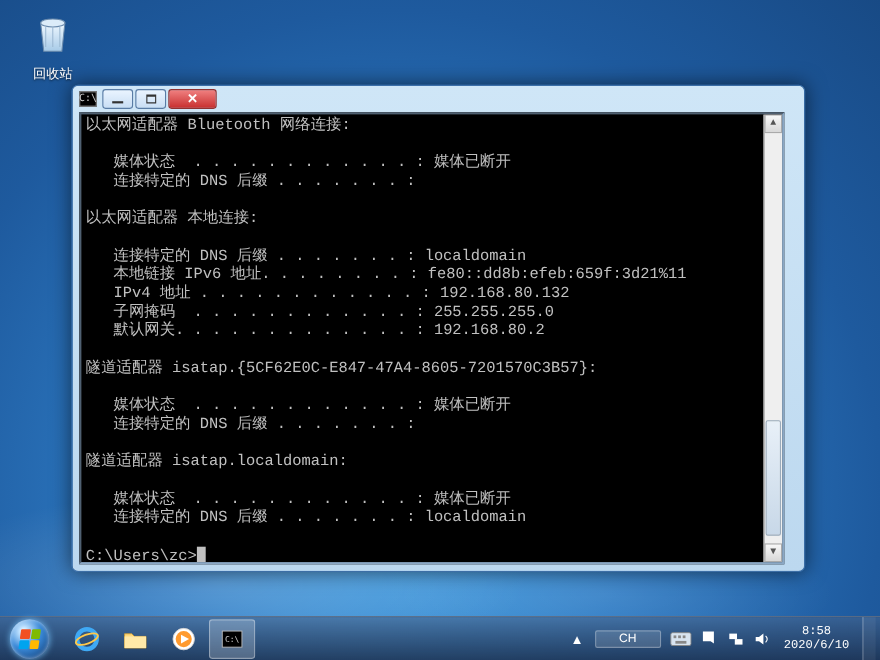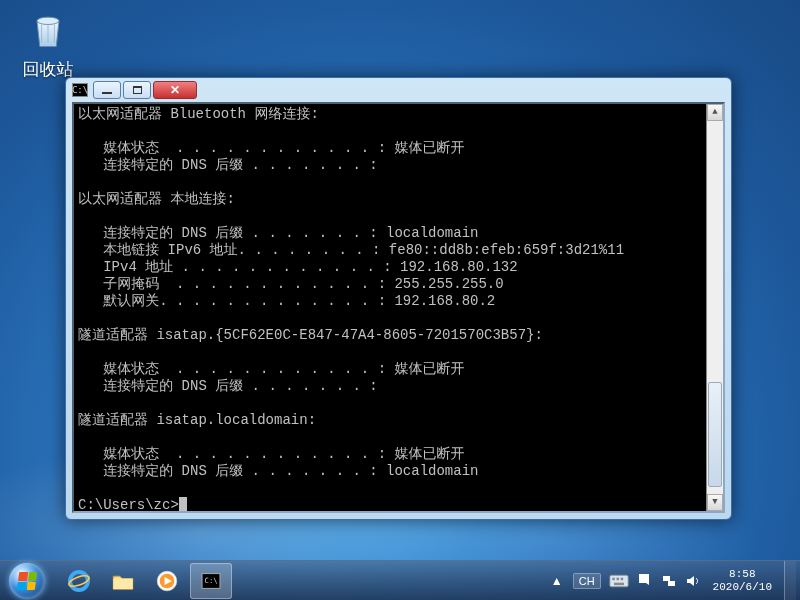--- a/index.html
+++ b/index.html
@@ -12,21 +12,21 @@
   body::before {
     content:""; position:absolute; inset:0;
     background: radial-gradient(ellipse 400px 120px at 200px 530px, rgba(255,255,255,0.18), transparent 70%),
                 radial-gradient(ellipse 300px 80px at 550px 540px, rgba(255,255,255,0.1), transparent 70%);
     pointer-events:none;
   }
 
   
   .desktop-icon { position:absolute; top:8px; left:18px; width:60px; text-align:center; cursor:pointer; }
   .desktop-icon .bin-svg { width:44px; height:44px; margin:0 auto; }
-  .desktop-icon .lbl { color:#fff; font-size:17px; text-shadow:0 1px 2px rgba(0,0,0,0.7); margin-top:2px; }
+  .desktop-icon .lbl { color:#fff; font-size:12px; text-shadow:0 1px 2px rgba(0,0,0,0.7); margin-top:2px; }
 
   
   .window {
     position:absolute; top:77px; left:65px; width:667px; height:443px;
     background:linear-gradient(#cfe6f7,#bcd8ef); border:1px solid #3c6ea5; border-radius:6px;
     box-shadow:0 0 18px rgba(0,0,0,0.55);
     display:flex; flex-direction:column;
   }
   .titlebar { height:24px; display:flex; align-items:center; padding:0 4px 0 6px; font-size:12px; color:#000; }
   .titlebar .app-icon { width:16px; height:14px; background:#000; border:1px solid #888; margin-right:5px; display:flex; align-items:center; justify-content:center; }
@@ -35,21 +35,21 @@
   .win-btns { display:flex; gap:2px; }
   .win-btn { width:28px; height:18px; border:1px solid #5a7ca5; border-radius:3px; display:flex; align-items:center; justify-content:center; font-size:10px; cursor:pointer; }
   .win-min { background:linear-gradient(#eaf4ff,#c9def4); }
   .win-max { background:linear-gradient(#eaf4ff,#c9def4); }
   .win-close { background:linear-gradient(#f08080,#c83030); width:44px; color:#fff; border-color:#903030; }
   .win-min span{ width:10px; height:2px; background:#333; margin-top:6px;}
   .win-max span{ width:9px; height:8px; border:1px solid #333; border-top-width:2px; }
   .win-close span{ font-weight:bold; font-size:12px; }
 
   .client {
-    flex:1; margin:0 6px 6px 6px; background:#000; border:2px inset #8ba8c5;
+    flex:1; margin:0 18px 6px 6px; background:#000; border:2px inset #8ba8c5;
     font-family:"NSimSun","SimSun","Courier New",monospace; font-size:14px; line-height:17px;
     color:#c0c0c0; padding:0 2px 2px 0; overflow:hidden; position:relative;
   }
   .client .scroll { position:absolute; right:0; top:0; bottom:0; width:17px; background:#efefef; border-left:1px solid #888;}
   .client .scroll .btn{ height:17px; background:linear-gradient(#f8f8f8,#d8d8d8); border:1px solid #aaa; display:flex;align-items:center;justify-content:center;font-size:9px;color:#555;}
   .client .scroll .track{ position:absolute; top:17px; bottom:17px; left:0; right:0;}
   .client .scroll .thumb{ position:absolute; left:1px; right:1px; top:70%; height:28%; background:linear-gradient(#e8f0f8,#c8d8e8); border:1px solid #9ab; border-radius:2px;}
   .client .scroll .btn.dn{ position:absolute; bottom:0; left:0; right:0;}
   .termtext { padding:2px 18px 2px 4px; white-space:pre; }
   .cursor { display:inline-block; width:8px; height:14px; background:#c0c0c0; animation:blink 1s steps(1) infinite; vertical-align:-2px;}
@@ -65,21 +65,21 @@
     box-shadow:0 0 6px rgba(120,200,255,0.8), inset 0 0 4px rgba(255,255,255,0.6);
     display:flex; align-items:center; justify-content:center; position:relative;}
   .flag { width:18px; height:18px; display:grid; grid-template:1fr 1fr/1fr 1fr; gap:1px; transform:skewX(-8deg);}
   .flag div{ border-radius:1px;}
   .flag .r{background:#f25022;} .flag .g{background:#7fba00;} .flag .b{background:#00a4ef;} .flag .y{background:#ffb900;}
   .pins { display:flex; align-items:center; gap:2px; padding:0 4px;}
   .pin { width:42px; height:36px; border-radius:3px; display:flex; align-items:center; justify-content:center; cursor:pointer;}
   .pin.active{ background:rgba(255,255,255,0.22); box-shadow:inset 0 0 0 1px rgba(255,255,255,0.35);}
   .pin svg{ width:26px; height:26px; }
   .tray { margin-left:auto; display:flex; align-items:center; gap:8px; padding:0 4px; color:#fff; font-size:11px;}
-  .tray .ime{ background:rgba(255,255,255,0.14); border:1px solid rgba(255,255,255,0.3); padding:1px 5px; font-size:11px; border-radius:2px;text-align:center;}
+  .tray .ime{ background:rgba(255,255,255,0.14); border:1px solid rgba(255,255,255,0.3); padding:1px 21px; font-size:11px; border-radius:2px;text-align:center;}
   .tray .kbd{ width:20px; height:14px; }
   .tray .icon{ width:16px; height:16px; display:flex; align-items:center; justify-content:center;}
   .clock{ text-align:center; line-height:13px; padding:0 4px;font-family:Liberation Mono, monospace;}
   .showdesk{ width:12px; height:100%; border-left:1px solid rgba(255,255,255,0.3); background:rgba(255,255,255,0.06); cursor:pointer;}
 </style>
 </head>
 <body>
 
 <div class="desktop-icon">
   <svg class="bin-svg" viewBox="0 0 48 48">

